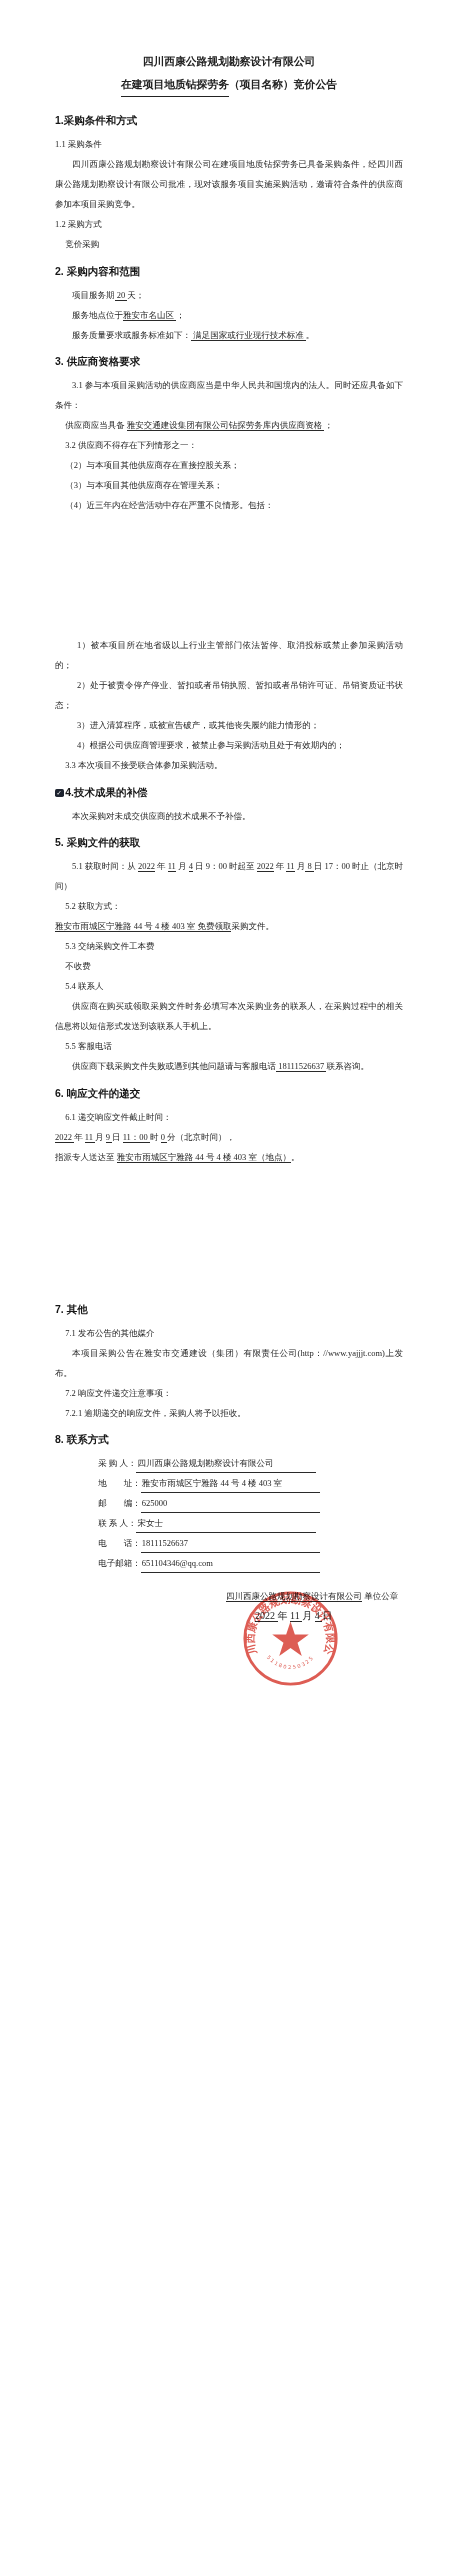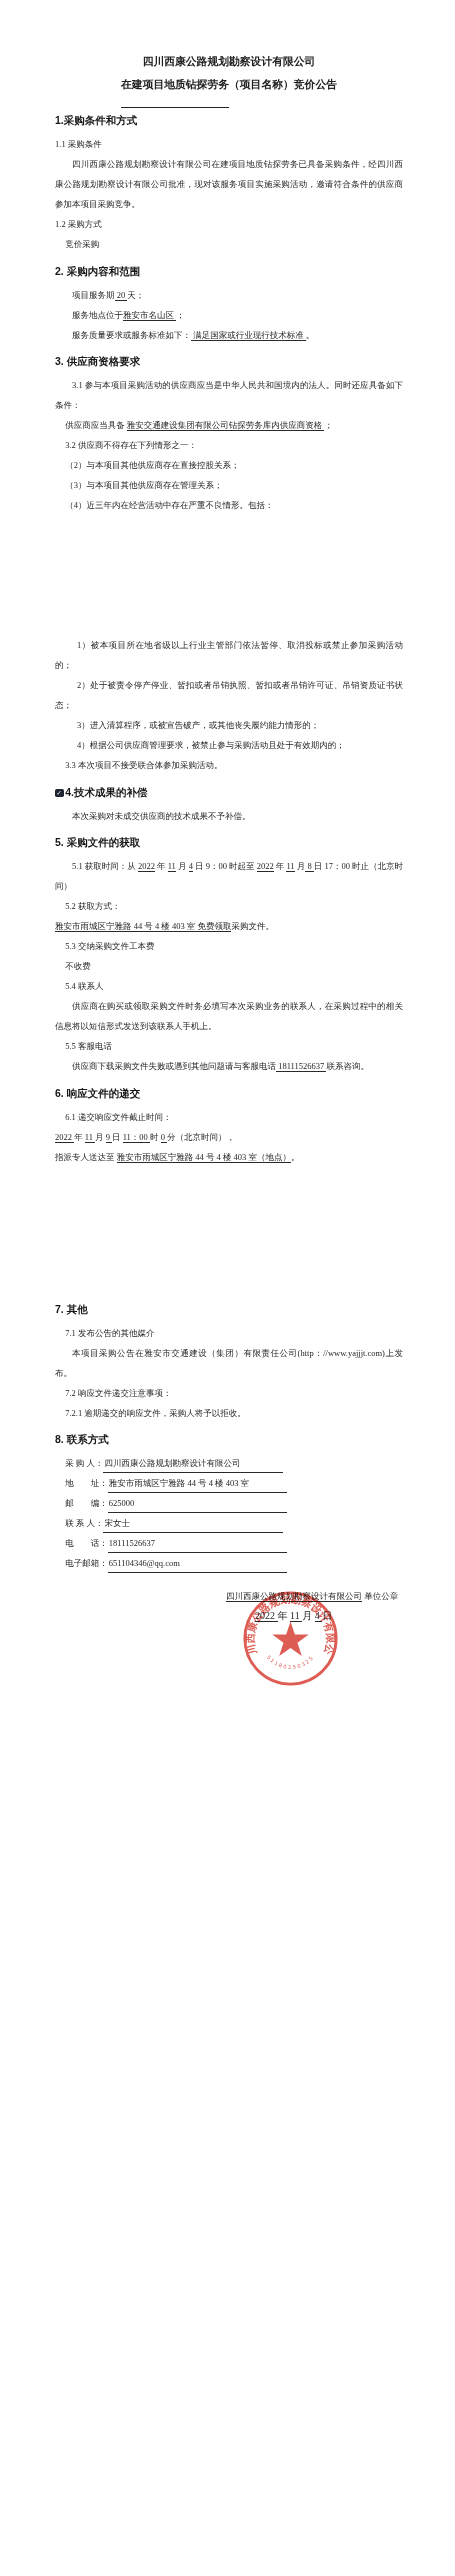--- a/index.html
+++ b/index.html
@@ -19,21 +19,21 @@
     width: 348px;
   }
   .doc-title {
     text-align: center;
     font-family: "Liberation Sans", sans-serif;
     font-weight: bold;
     font-size: 10.8px;
     line-height: 23px;
     color: #222;
   }
-  .doc-title .u2 { border-bottom: 1.1px solid #222; padding-bottom: 17px; }
+  .doc-title .u2 { border-bottom: 1.1px solid #222; padding-bottom: 6px; }
   .title-wrap { margin-bottom: 16px; }
   .h {
     font-family: "Liberation Sans", sans-serif;
     font-weight: bold;
     font-size: 10.5px;
     line-height: 17px;
     margin-top: 8.5px;
     margin-bottom: 5.1px;
     color: #171717;
   }
@@ -70,21 +70,21 @@
     vertical-align: 1.1px;
     font-family: "DejaVu Sans", sans-serif;
   }
   .contacts { margin-top: 3.4px; }
   .field-row {
     display: flex;
     font-size: 8.5px;
     line-height: 20px;
     margin-left: 1.2em;
   }
-  .field-label { white-space: pre; }
+  .field-label { white-space: pre; margin-left: 33px; }
   .field-value {
     border-bottom: 0.6px solid #2a2a2a;
     min-width: 178px;
     line-height: 15px;
     margin-top: 2.3px;
     padding-left: 1.1px;
   }
   .seal-line {
     font-size: 8.5px;
     line-height: 20px;

